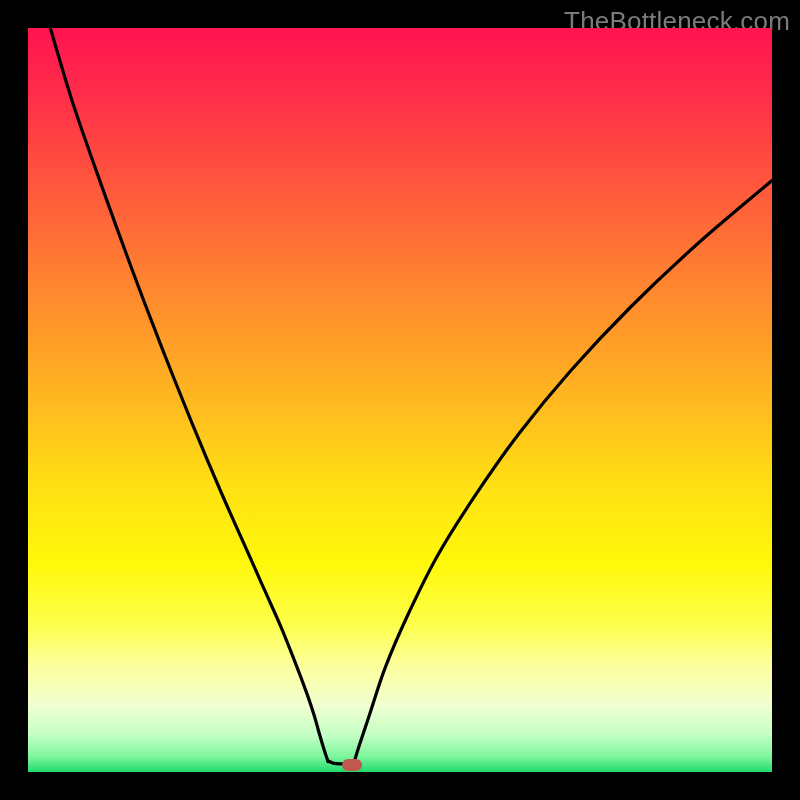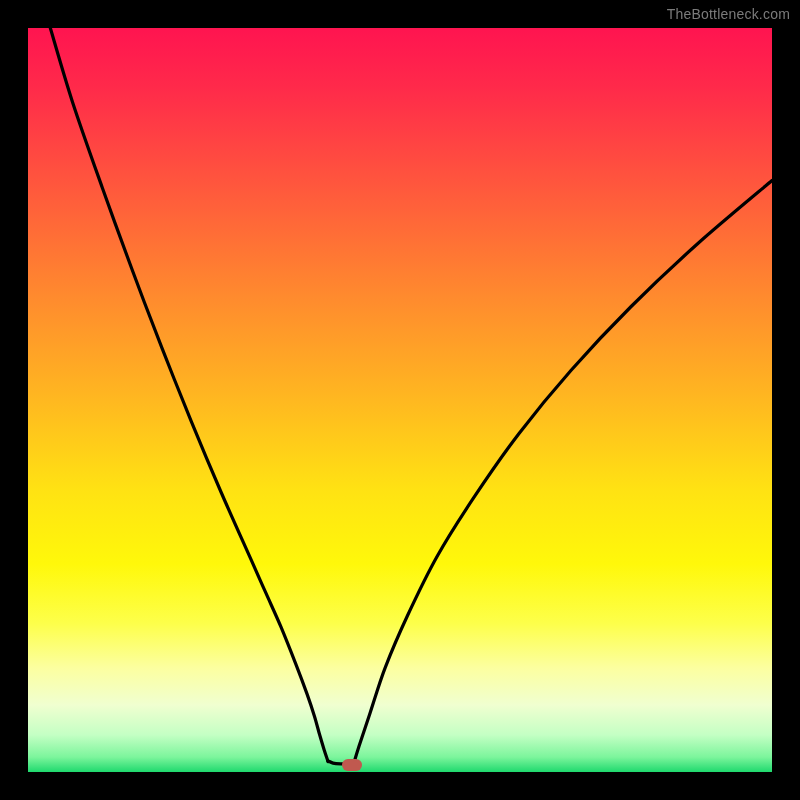--- a/index.html
+++ b/index.html
@@ -54,21 +54,21 @@
     height: 12px;
     background: #c0594f;
     border-radius: 6px;
     transform: translate(-50%, -50%);
   }
   .watermark {
     position: absolute;
     top: 6px;
     right: 10px;
     color: #7b7b7b;
-    font-size: 14px;
+    font-size: 26px;
     font-weight: 500;
     letter-spacing: 0.2px;
     user-select: none;
   }
 </style>
 </head>
 <body>
 
 <div class="frame">
   <div class="watermark">TheBottleneck.com</div>

